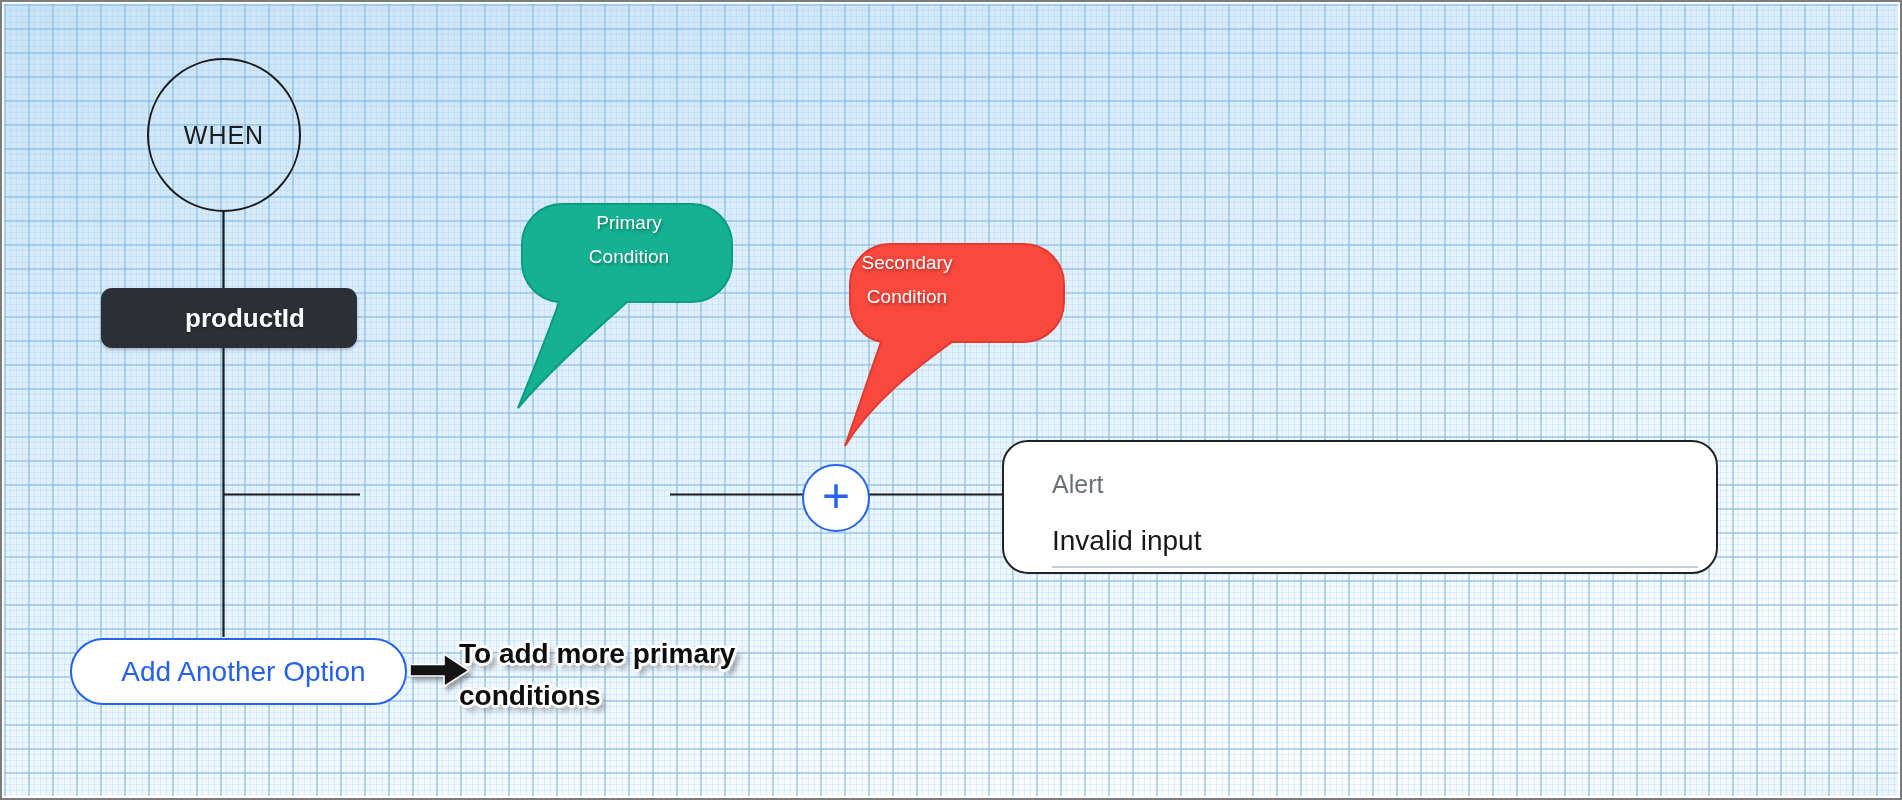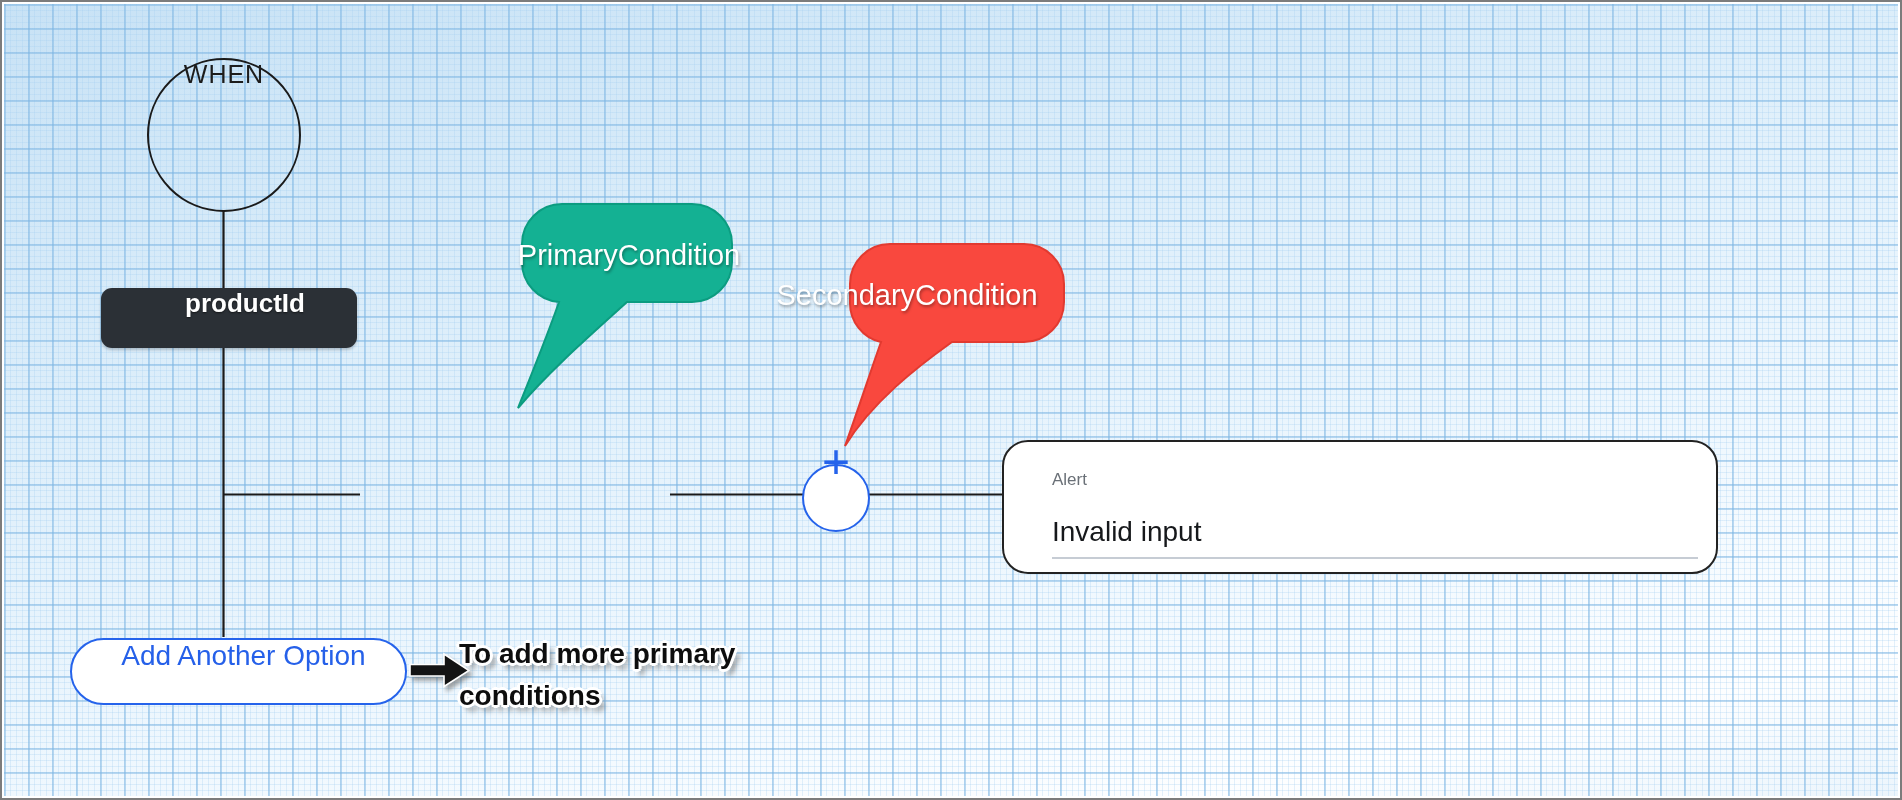--- a/index.html
+++ b/index.html
@@ -21,21 +21,21 @@
       repeating-linear-gradient(to bottom, rgba(166,208,241,0.30) 0 1px, transparent 1px 6px),
       linear-gradient(168deg,#c8e2f5 0%,#ddeefa 35%,#f0f8fe 68%,#fdfeff 88%,#ecf5fc 100%);
   }
   svg.layer{position:absolute;left:0;top:0;z-index:1;}
   .conn{stroke:#1a1a1a;stroke-width:2.2;}
   .bubble-path{stroke-width:2;}
   .bubble-path.primary{stroke:#0b9c80;}
   .bubble-path.secondary{stroke:#e23a30;}
   .arrow{fill:#141414;stroke:#ffffff;stroke-width:1.6;filter:drop-shadow(3px 4px 2px rgba(90,90,90,0.55));}
 
-  .node{position:absolute;z-index:2;display:flex;align-items:flex-start;justify-content:center;}
+  .node{position:absolute;z-index:2;display:flex;align-items:center;justify-content:center;}
   .when-circle{
     left:143px;top:54px;width:154px;height:154px;border-radius:50%;
     border:2px solid #1a1a1a;background:transparent;
     font-size:25px;color:#1c1c1c;letter-spacing:1px;
   }
   .field-box{
     left:97px;top:284px;width:256px;height:60px;border-radius:11px;
     background:#2b3036;color:#ffffff;font-size:26px;font-weight:700;
     text-shadow:0 1px 2px rgba(0,0,0,0.55);
     box-shadow:0 2px 3px rgba(30,40,50,0.25);
@@ -50,31 +50,31 @@
     left:798px;top:460px;width:68px;height:68px;border-radius:50%;
     background:#ffffff;border:2px solid #2563eb;color:#2563eb;
     font-size:48px;font-weight:400;line-height:0;cursor:pointer;
   }
   .plus-circle span{margin-top:-4px;}
   .alert-box{
     left:998px;top:436px;width:716px;height:134px;border-radius:26px;
     background:#ffffff;border:2.5px solid #222222;
     display:block;padding:28px 24px 0 48px;
   }
-  .alert-label{font-size:17px;color:#6a7077;}
+  .alert-label{font-size:25px;color:#6a7077;}
   .alert-value{font-size:28px;color:#16181b;margin-top:26px;}
   .alert-underline{margin-top:9px;width:646px;height:2px;background:#c6ccd4;}
   .add-btn{
     left:66px;top:634px;width:337px;height:67px;border-radius:34px;
     background:#ffffff;border:2px solid #2563eb;color:#2560e9;font-size:28px;cursor:pointer;padding-left:10px;
   }
   .callout-text{
-    position:absolute;z-index:3;display:flex;flex-direction:row;
-    align-items:center;justify-content:center;text-align:center;
-    color:#ffffff;font-size:29px;line-height:34px;
+    position:absolute;z-index:3;display:flex;flex-direction:column;
+    align-items:center;justify-content:flex-start;text-align:center;
+    color:#ffffff;font-size:19px;line-height:34px;
     text-shadow:1px 2px 3px rgba(0,0,0,0.35);pointer-events:none;
   }
   .callout-text.primary{left:520px;top:202px;width:210px;height:98px;}
   .callout-text.secondary{left:796px;top:242px;width:214px;height:98px;}
   .annotation{
     position:absolute;z-index:3;left:455px;top:629px;width:320px;
     text-align:left;font-size:28px;line-height:42px;font-weight:700;color:#0d0d0d;
     text-shadow:
       -2px -2px 0 #fff, 2px -2px 0 #fff, -2px 2px 0 #fff, 2px 2px 0 #fff,
       -3px 0 0 #fff, 3px 0 0 #fff, 0 -3px 0 #fff, 0 3px 0 #fff,

